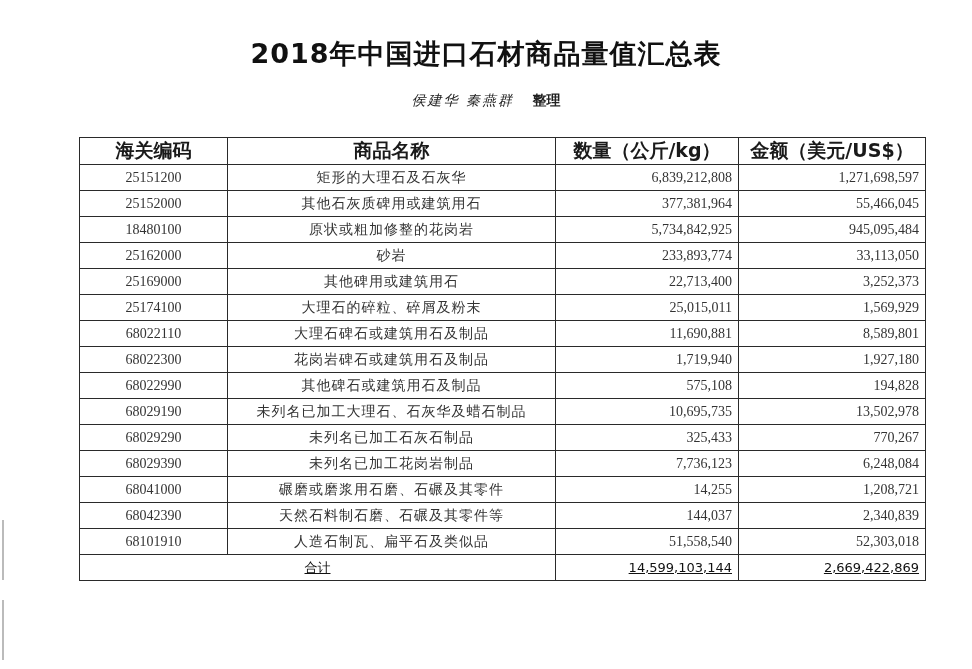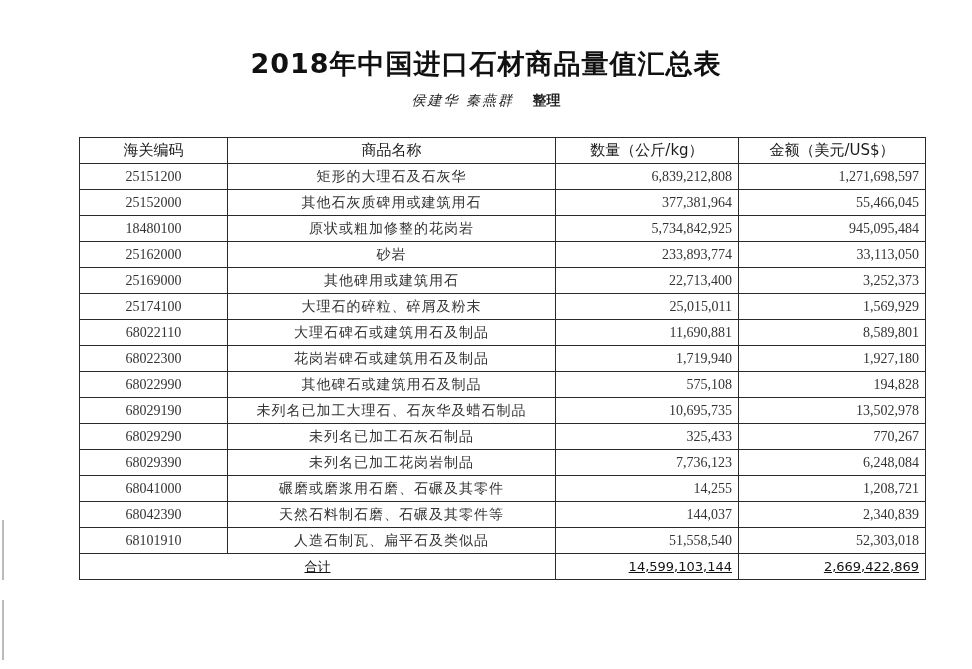--- a/index.html
+++ b/index.html
@@ -1,40 +1,40 @@
 <!DOCTYPE html>
 <html><head>
   <meta charset="utf-8">
   <style>
     html, body { margin: 0; padding: 0; }
     body {
       width: 972px; height: 669px; background: #ffffff; position: relative; overflow: hidden;
       font-family: "DejaVu Serif", "Liberation Serif", serif; color: #1a1a1a;
     }
     .title {
-      position: absolute; left: 0; top: 46px; width: 972px; text-align: center;
+      position: absolute; left: 0; top: 36px; width: 972px; text-align: center;
       font-family: "DejaVu Sans", "Liberation Sans", sans-serif; font-weight: bold;
       font-size: 27px; letter-spacing: 1px; color: #111;
     }
     .subtitle {
       position: absolute; left: 0; top: 92px; width: 972px; text-align: center;
       font-size: 14px; color: #222;
     }
     .subtitle .authors { font-style: italic; letter-spacing: 2px; }
     .subtitle .role { font-family: "DejaVu Sans", sans-serif; font-weight: bold; margin-left: 14px; }
     table.stone {
       position: absolute; left: 79px; top: 137px; width: 846px;
       border-collapse: collapse; table-layout: fixed;
     }
     table.stone td, table.stone th {
       border: 1.3px solid #2a2a2a; height: 25px; padding: 0 6px; font-size: 14px;
       white-space: nowrap; overflow: hidden;
     }
     table.stone th {
-      font-family: "DejaVu Sans", "Liberation Sans", sans-serif; font-weight: normal; font-size: 15px; text-align: center;
+      font-family: "DejaVu Sans", "Liberation Sans", sans-serif; font-weight: bold; font-size: 19px; text-align: center;
     }
     col.c-code { width: 148px; } col.c-name { width: 328px; } col.c-qty { width: 183px; } col.c-val { width: 187px; }
     td.code { text-align: center; font-family: "Liberation Serif", serif; font-size: 15px; color: #333; }
     td.name { text-align: center; color: #333; font-size: 14px; letter-spacing: 1px; }
     td.num { text-align: right; font-family: "Liberation Serif", serif; font-size: 15px; color: #333; padding-right: 12px; }
     tr.total td { font-family: "DejaVu Sans", "Liberation Sans", sans-serif; font-size: 13px; color: #111; text-decoration: underline; }
     tr.total td.label { text-align: center; }
     .scan-mark { position: absolute; left: 2px; width: 2px; background: #bbb; }
   </style>
 </head>

